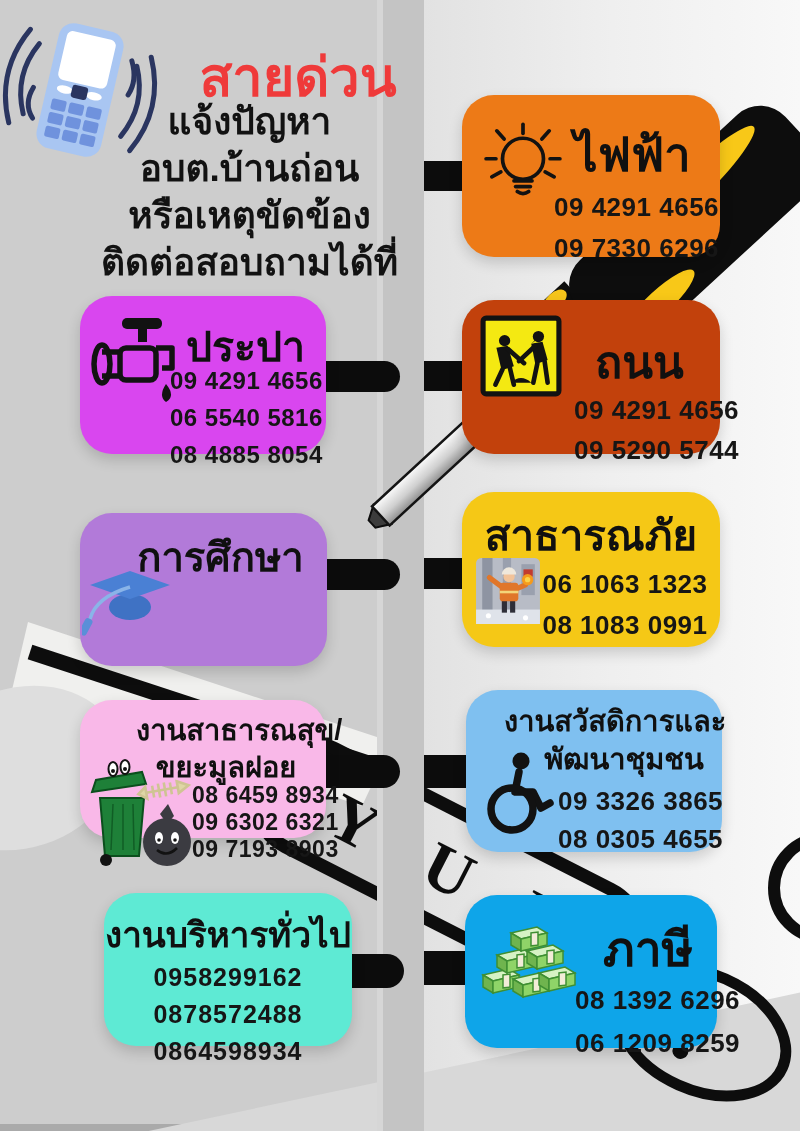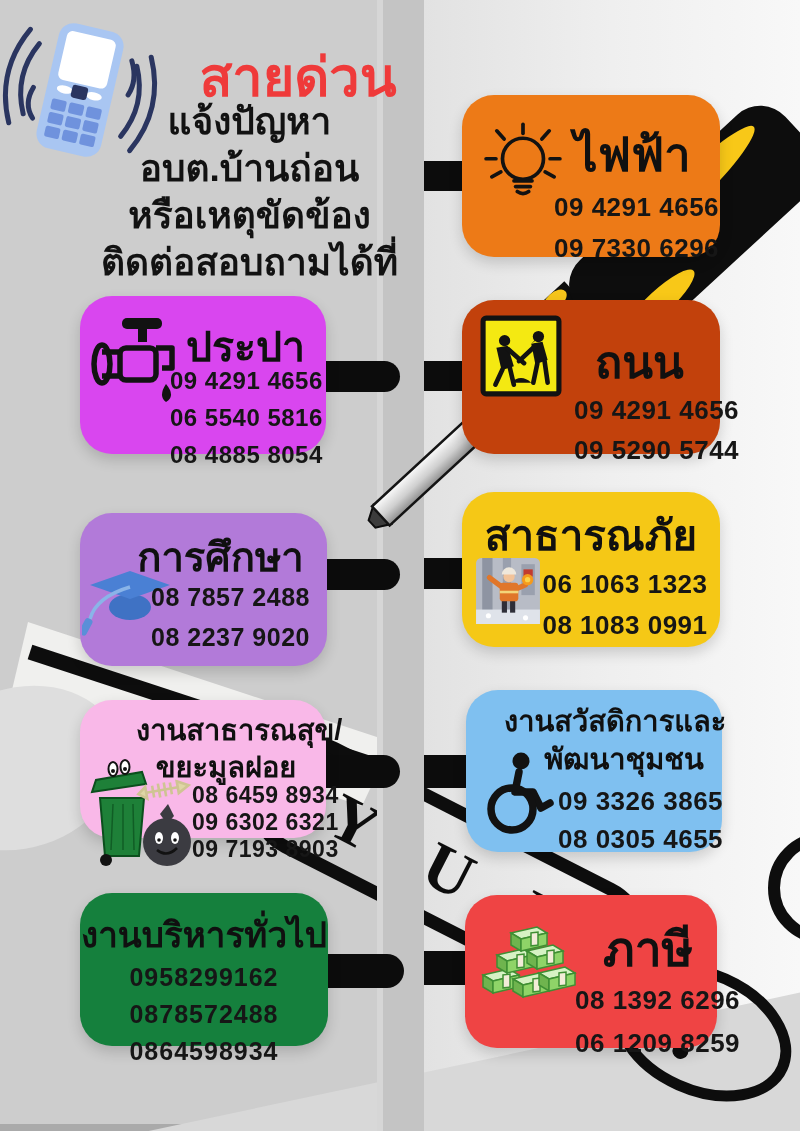--- a/index.html
+++ b/index.html
@@ -254,24 +254,20 @@
   <div class="card education" style="background: rgb(178, 122, 217);">
     <div class="card-title">การศึกษา</div>
     <svg class="icon" width="92" height="80" viewBox="-46 -32 92 80">
       <ellipse cx="2" cy="10" rx="21" ry="13" fill="#3f72c4"></ellipse>
       <polygon points="2,-26 42,-12 2,2 -38,-12" fill="#4a80d4"></polygon>
       <path d="M 2 -10 Q -32 0 -38 22" stroke="#8ab4e8" stroke-width="3.5" fill="none"></path>
       <g transform="rotate(28 -38 22)">
           <rect x="-42" y="22" width="8" height="18" rx="3" fill="#5a8fd8"></rect>
         </g>
     </svg>
-    <div class="nums">
-      <div>08 7857 2488</div>
-      <div>08 2237 9020</div>
-    </div>
   </div>
 
   <div class="card disaster" style="background: rgb(245, 200, 22);">
     <svg class="icon" width="64" height="66" viewBox="0 0 62 64">
       <rect x="0" y="0" width="62" height="64" rx="5" fill="#b8bcc6"></rect>
       <rect x="6" y="0" width="10" height="52" fill="#8e94a2"></rect>
       <rect x="26" y="0" width="8" height="52" fill="#9aa0ae"></rect>
       <rect x="44" y="6" width="13" height="30" fill="#9aa0ae"></rect>
       <rect x="46" y="11" width="9" height="7" fill="#c23b2e"></rect>
       <rect x="0" y="50" width="62" height="14" fill="#dfe3ea"></rect>
@@ -340,30 +336,30 @@
       <circle cx="2" cy="-33" r="8.5" fill="#121212"></circle>
       <path d="M 0 -22 L -4 -2 L 14 -2 L 22 14 L 31 9" stroke="#121212" stroke-width="7.5" fill="none" stroke-linecap="round" stroke-linejoin="round"></path>
       <circle cx="-7" cy="15" r="21" fill="none" stroke="#121212" stroke-width="7.5"></circle>
     </svg>
     <div class="nums">
       <div>09 3326 3865</div>
       <div>08 0305 4655</div>
     </div>
   </div>
 
-  <div class="card admin" style="background: #15803d;">
+  <div class="card admin" style="background: #5eead4; margin-left: 24px;">
     <div class="card-title">งานบริหารทั่วไป</div>
     <div class="nums">
       <div>0958299162</div>
       <div>0878572488</div>
       <div>0864598934</div>
     </div>
   </div>
 
-  <div class="card tax" style="background: #ef4444;">
+  <div class="card tax" style="background: #0ea5e9;">
     <svg class="icon" width="100" height="84" viewBox="0 0 100 84">
       <g stroke="#3f8f33" stroke-width="1.5">
         <g transform="translate(2,44)">
             <polygon points="0,6 26,0 36,6 10,12" fill="#d6f2c4"></polygon>
             <polygon points="0,6 10,12 10,24 0,18" fill="#6fb44e"></polygon>
             <polygon points="10,12 36,6 36,18 10,24" fill="#8fd468"></polygon>
             <rect x="20" y="8" width="7" height="13" fill="#f2ecd8" transform="skewY(-6)"></rect>
           </g>
         <g transform="translate(32,48)">
             <polygon points="0,6 26,0 36,6 10,12" fill="#d6f2c4"></polygon>

